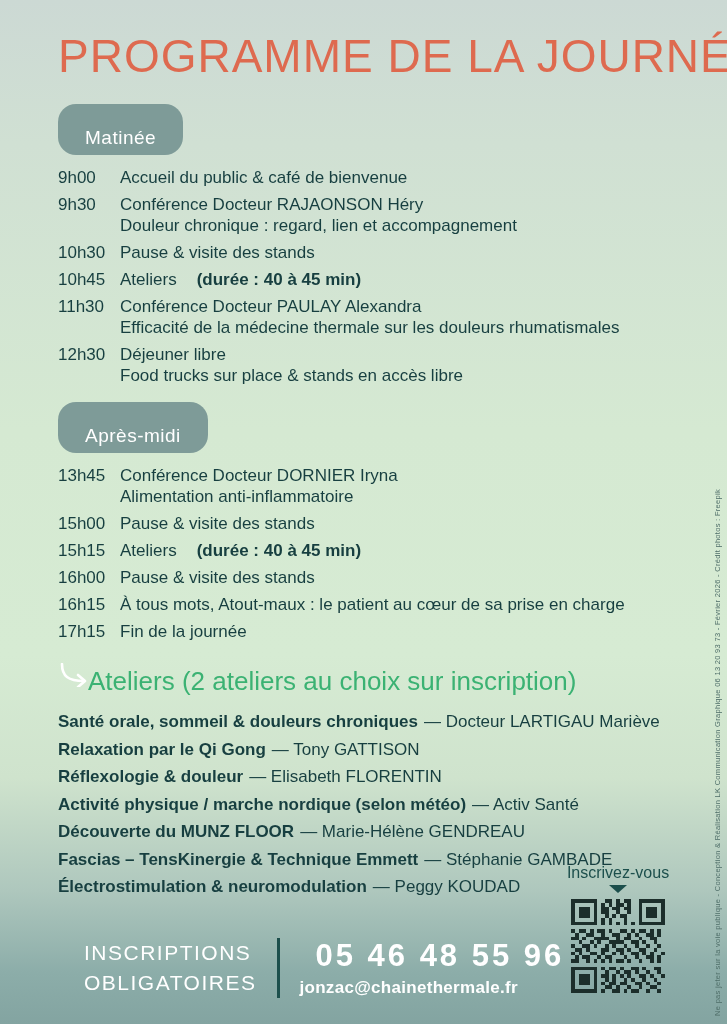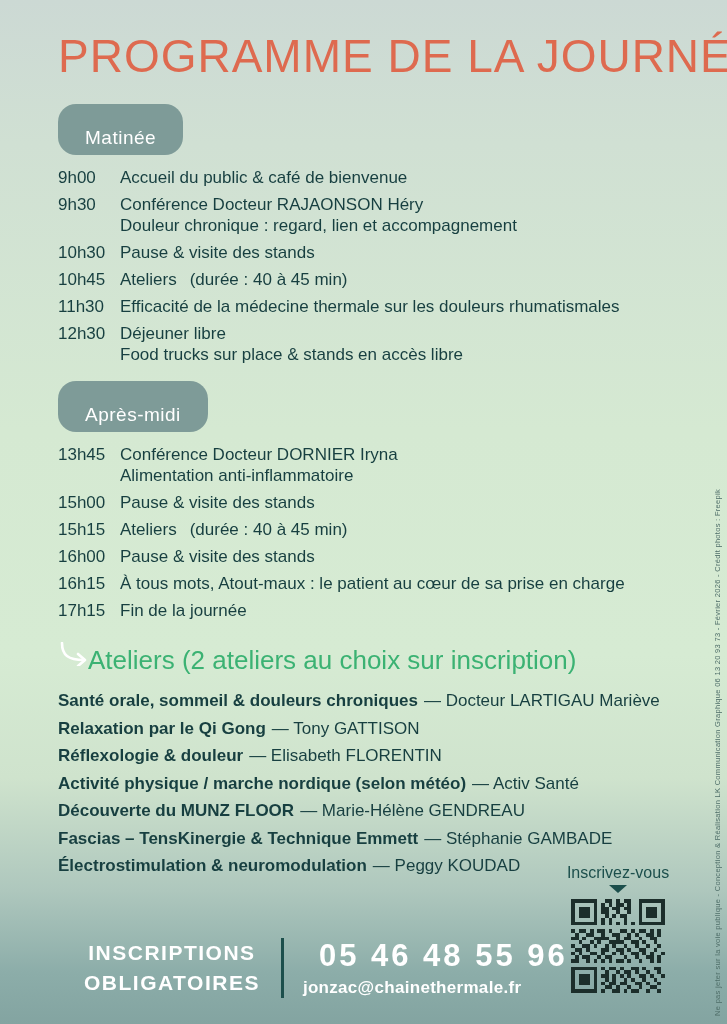--- a/index.html
+++ b/index.html
@@ -30,39 +30,39 @@
     padding:24px 27px 8px; border-radius:18px;
     letter-spacing:0.5px;
   }
   .badge-wrap2 { margin-top:16px; }
 
   .rows { margin-top:12px; }
   .row { display:flex; margin-bottom:6px; color:#173F40; font-size:17px; line-height:21px; }
   .row-time { width:62px; flex:none; font-weight:normal; }
   .row-texts { flex:1; }
   .row-title { font-weight:normal; }
-  .row-suffix { font-weight:normal; margin-left:13px; }
+  .row-suffix { font-weight:bold; margin-left:20px; }
   .row-suffix:empty { display:none; }
   .row-sub { font-weight:normal; }
   .row-sub:empty { display:none; }
 
   .ateliers-heading {
     display:flex; align-items:center; 
     margin:24px 0 11px;
     color:#3BB273; font-size:26px; font-weight:normal;
   }
   .arrow-icon { flex:none; margin-top:-6px; }
 
   .workshop { font-size:17px; line-height:27.5px; color:#173F40; white-space:nowrap; }
   .w-title { font-weight:bold; }
   .w-presenter { font-weight:normal; margin-left:6px; }
 
   .footer { position:absolute; left:0; right:0; bottom:0; height:160px; }
   .footer-main { position:absolute; left:84px; bottom:26px; display:flex; align-items:center; }
-  .insc { text-align:center; color:#ffffff; font-weight:bold; font-size:21px; line-height:30px; letter-spacing:1.5px; }
+  .insc { text-align:left; color:#ffffff; font-weight:normal; font-size:21px; line-height:30px; letter-spacing:1.5px; }
   .divider { width:3px; height:60px; background:#1C4F4C; margin:0 19px 0 21px; }
   .contact { color:#ffffff; }
   .phone { font-weight:bold; font-size:31px; letter-spacing:3px; line-height:34px; white-space:nowrap;margin-left:16px; }
   .email { font-weight:bold; font-size:17px; margin-top:5px; letter-spacing:0.3px; }
 
   .qr-group { position:absolute; right:54px; bottom:31px; width:110px; text-align:center; }
   .qr-label { color:#1C4F4C; font-size:16px; }
   .pointer-down {
     width:0; height:0; margin:3px auto 6px;
     border-left:9px solid transparent;
@@ -117,20 +117,21 @@
           <div class="row-texts">
               <div>
             <span class="row-title">Ateliers</span><span class="row-suffix">(durée : 40 à 45 min)</span>
           </div>
             </div>
         </div>
 
         <div class="row">
           <span class="row-time">11h30</span>
           <div class="row-texts">
+            <div><span class="row-title">Conférence Docteur PAULAY Alexandra</span></div>
             <div class="row-sub">Efficacité de la médecine thermale sur les douleurs rhumatismales</div>
           </div>
         </div>
 
         <div class="row">
           <span class="row-time">12h30</span>
           <div class="row-texts">
             <div><span class="row-title">Déjeuner libre</span></div>
             <div class="row-sub">Food trucks sur place &amp; stands en accès libre</div>
           </div>

